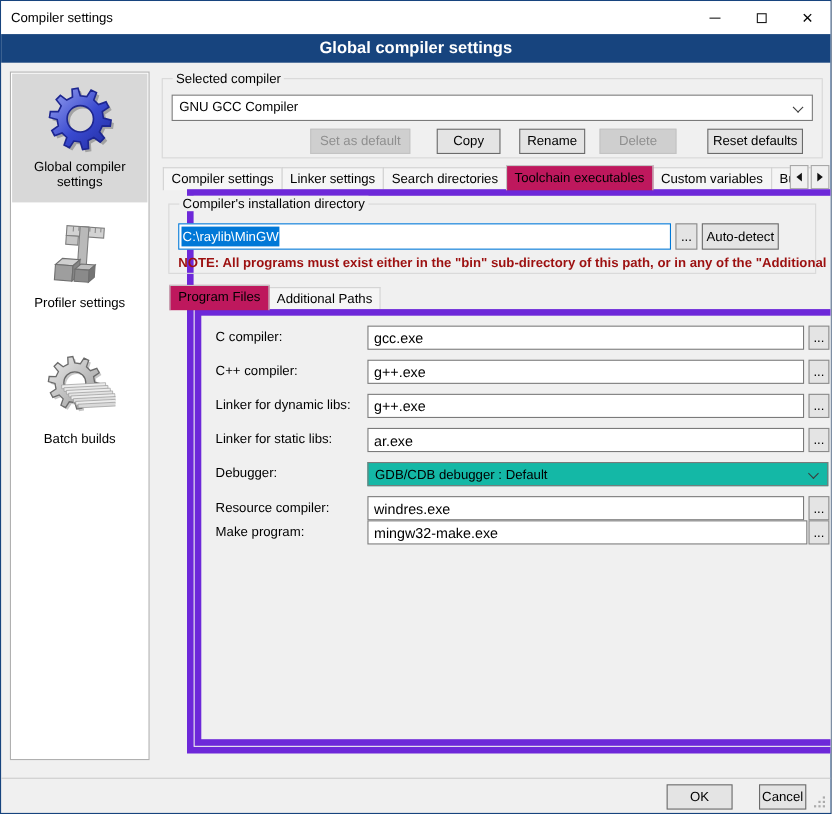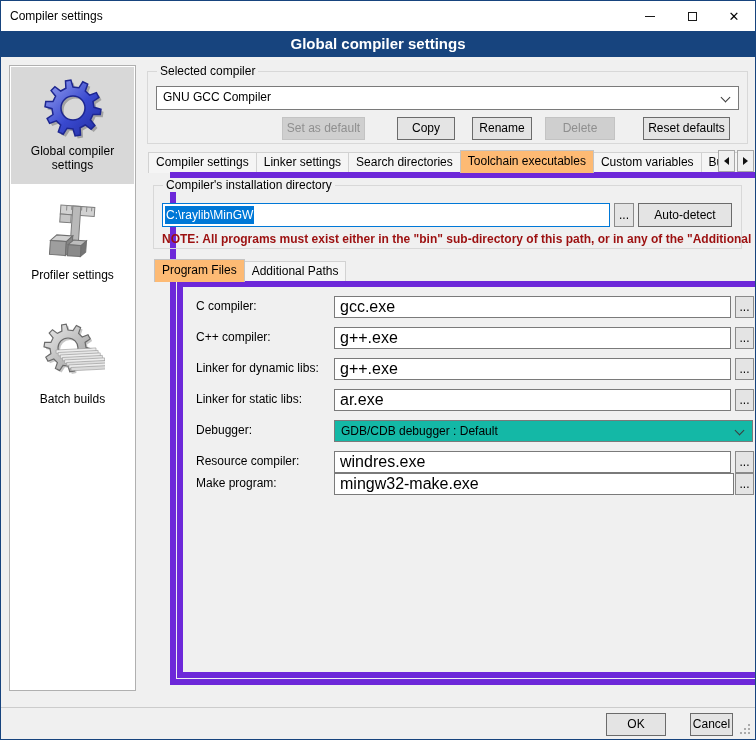--- a/index.html
+++ b/index.html
@@ -27,30 +27,30 @@
   .group{position:absolute;border:1px solid #d8d8d8;}
   .group .legend{position:absolute;top:-8px;left:9px;background:#f0f0f0;padding:0 3px;line-height:14px;}
   
   .combo{position:absolute;background:#fff;border:1px solid #7a7a7a;line-height:21px;padding-left:6px;cursor:default;}
   .combo.gray{background:#14b8a6;}
   .chev{position:absolute;right:9px;top:7px;width:7px;height:7px;border-right:1.4px solid #3c3c3c;border-bottom:1.4px solid #3c3c3c;transform:rotate(45deg);}
   .btn{position:absolute;height:23px;background:#e4e4e4;border:1px solid #6b6b6b;font-family:"Liberation Sans",sans-serif;
     font-size:12px;text-align:center;line-height:21px;cursor:pointer;padding:0;}
   .btn.disabled{background:#cfcfcf;border-color:#c3c3c3;color:#8f8f8f;}
   .tfield{position:absolute;height:22px;background:#fff;border:1px solid #7a7a7a;line-height:20px;padding-left:5px;
-    font-family:"Liberation Sans",sans-serif;font-size:16px;}
+    font-family:"Liberation Sans",sans-serif;font-size:13px;}
   input.tfield{margin:0;}
   .browse{position:absolute;width:19px;height:22px;background:#e4e4e4;border:1px solid #8a8a8a;text-align:center;
     line-height:16px;font-size:12px;cursor:pointer;padding:0;}
   
   .tabbar{position:absolute;display:flex;align-items:flex-end;height:23px;}
   .tab{height:21px;line-height:19px;padding:0 7px;background:#f5f5f5;border:1px solid #d2d2d2;border-bottom:none;
     white-space:nowrap;cursor:pointer;}
   .tab + .tab{margin-left:-1px;}
-  .tab.active{height:23px;line-height:21px;background:#fdba74;border-color:#c4c4c4;position:relative;z-index:3;}
+  .tab.active{height:23px;line-height:21px;background:#be185d;border-color:#c4c4c4;position:relative;z-index:3;}
   .tab.clip{width:37px;overflow:hidden;border-right:none;}
   .tabpanel{position:absolute;border:6px solid #6d28d9;background:#f0f0f0;margin-left:24px;}
   .spin{position:absolute;width:17px;height:22px;background:#f0f0f0;border:1px solid #a8a8a8;display:flex;
     align-items:center;justify-content:center;cursor:pointer;}
   .tri-l{width:0;height:0;border:4px solid transparent;border-right:5px solid #111;margin-left:-4px;}
   .tri-r{width:0;height:0;border:4px solid transparent;border-left:5px solid #111;margin-right:-4px;}
   
   .pathfield{position:absolute;height:24px;background:#fff;border:1px solid #0078d7;line-height:22px;padding-left:2px;}
   .pathfield .sel{background:#0078d7;color:#fff;padding:2px 1px;}
   .note{position:absolute;color:#9c1010;white-space:nowrap;}
@@ -140,21 +140,21 @@
       <span class="slabel">Batch builds</span>
     </div>
   </div>
 
   <div class="group" style="left:146px;top:70px;width:601px;height:73px;">
     <span class="legend">Selected compiler</span>
     <div class="combo" style="left:8px;right:8px;top:14px;height:24px;">
       <span>GNU GCC Compiler</span>
       <span class="chev"></span>
     </div>
-    <button class="btn disabled" style="left:134px;top:45px;width:83px;">Set as default</button>
+    <button class="btn disabled" style="left:134px;top:45px;width:91px;">Set as default</button>
     <button class="btn" style="left:249px;top:45px;width:58px;">Copy</button>
     <button class="btn" style="left:324px;top:45px;width:60px;">Rename</button>
     <button class="btn disabled" style="left:397px;top:45px;width:70px;">Delete</button>
     <button class="btn" style="left:495px;top:45px;width:87px;">Reset defaults</button>
   </div>
 
   <div class="tabbar" style="left:147px;top:149px;">
     <div class="tab">Compiler settings</div>
     <div class="tab">Linker settings</div>
     <div class="tab">Search directories</div>
@@ -170,21 +170,21 @@
     </div>
 
   <div class="tabpanel" style="left:145px;top:171px;width:603px;height:513px;"></div>
 
   <div class="group" style="left:152px;top:184px;width:589px;height:64px;">
     <span class="legend">Compiler's installation directory</span>
     <div class="pathfield" style="left:8px;top:17px;width:448px;">
       <span class="sel">C:\raylib\MinGW</span>
     </div>
     <button class="browse" style="left:460px;top:17px;height:24px;width:20px;">...</button>
-    <button class="btn" style="left:484px;top:17px;width:94px;height:24px;">Auto-detect</button>
+    <button class="btn" style="left:484px;top:17px;width:70px;height:24px;">Auto-detect</button>
     <div class="note" style="left:8px;top:46px;font-weight:bold;">NOTE: All programs must exist either in the "bin" sub-directory of this path, or in any of the "Additional</div>
   </div>
 
   <div class="tabbar" style="left:153px;top:258px;">
     <div class="tab active">Program Files</div>
     <div class="tab">Additional Paths</div>
   </div>
 
   <div class="tabpanel" style="left:152px;top:280px;width:589px;height:397px;">
 

